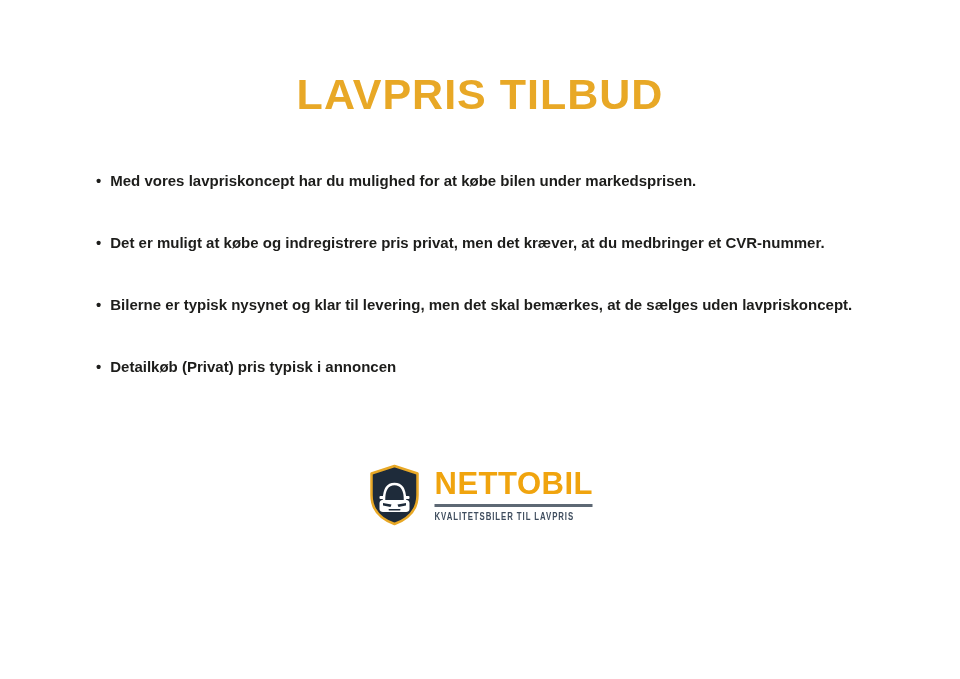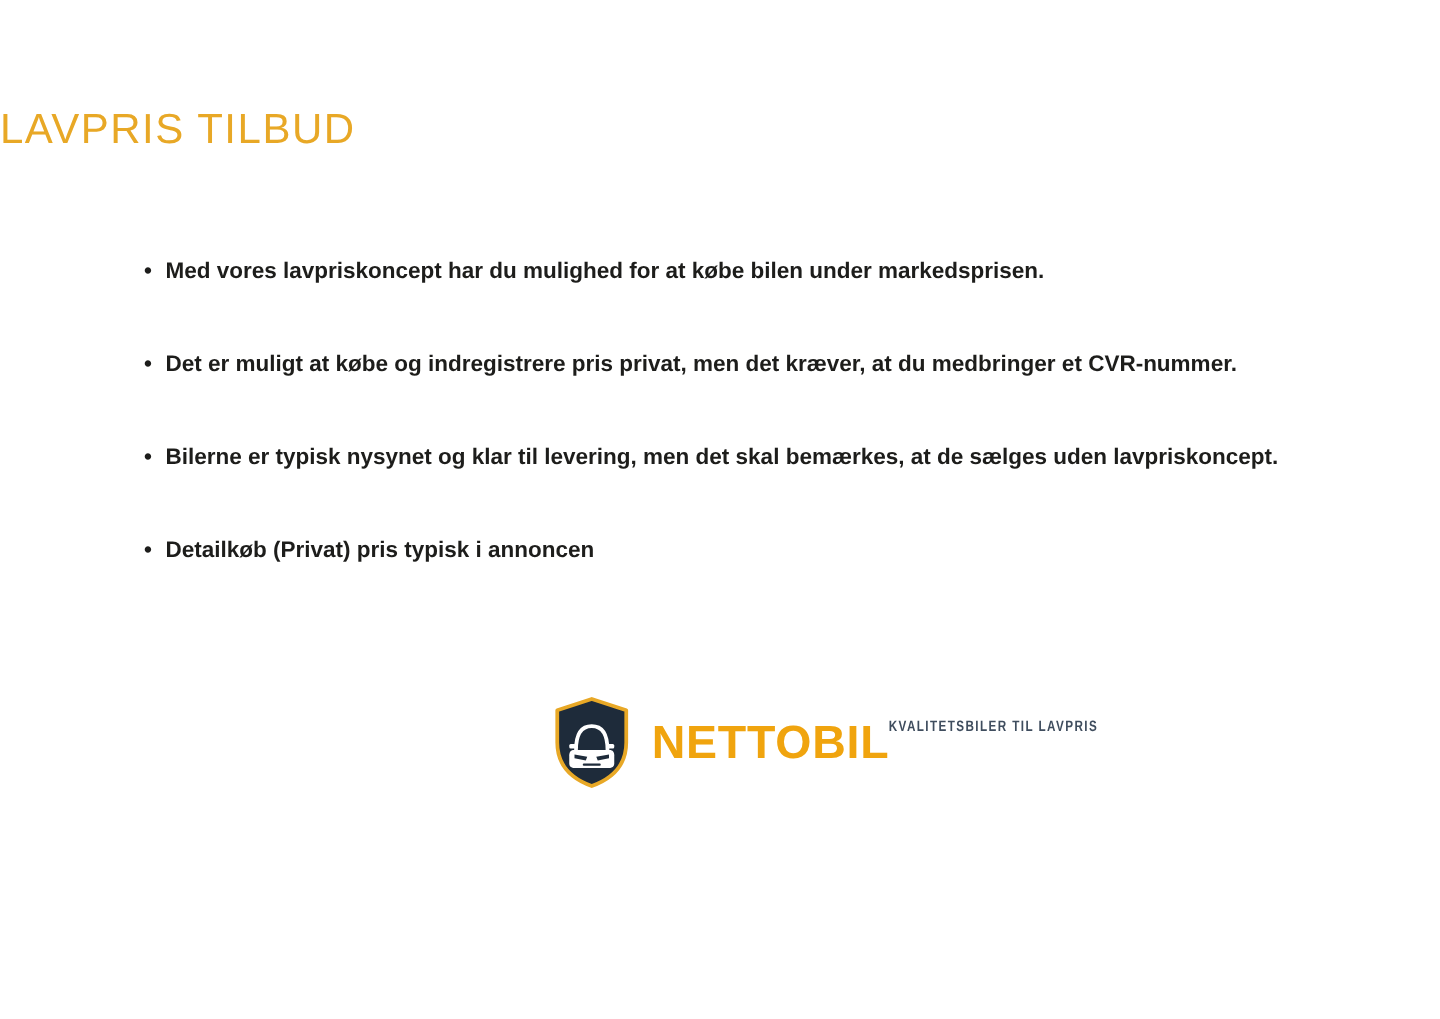--- a/index.html
+++ b/index.html
@@ -16,22 +16,23 @@
     position:relative;
     width:960px;height:679px;
     margin:0 auto;
     background:var(--paper);
     overflow:hidden;
     font-family:"Liberation Sans", sans-serif;
   }
   .title{
     position:absolute;top:70px;left:0;right:0;
     margin:0;
-    font-size:28px;
-    font-weight:400;
+    text-align:center;
+    font-size:43px;
+    font-weight:700;
     letter-spacing:1px;
     color:var(--gold);
   }
   .bullets{
     position:absolute;
     top:170px;left:96px;right:30px;
     margin:0;padding:0;
     list-style:none;
   }
   .bullet{
@@ -53,21 +54,21 @@
     gap:13px;
   }
   .shield{width:54px;height:66px;display:block;}
   .shield-outline{fill:var(--navy);stroke:var(--gold);stroke-width:5;stroke-linejoin:round;}
   .car-white{fill:#FFFFFF;}
   .car-stroke{fill:none;stroke:#FFFFFF;stroke-width:5;stroke-linecap:round;}
   .navy-fill{fill:var(--navy);}
   .logo-text{
     width:158px;
     display:flex;
-    flex-direction:row;
+    flex-direction:column;
   }
   .brand{
     font-size:31px;
     font-weight:700;
     letter-spacing:.5px;
     line-height:1.05;
     color:var(--logo-gold);
     white-space:nowrap;
   }
   .divider{

